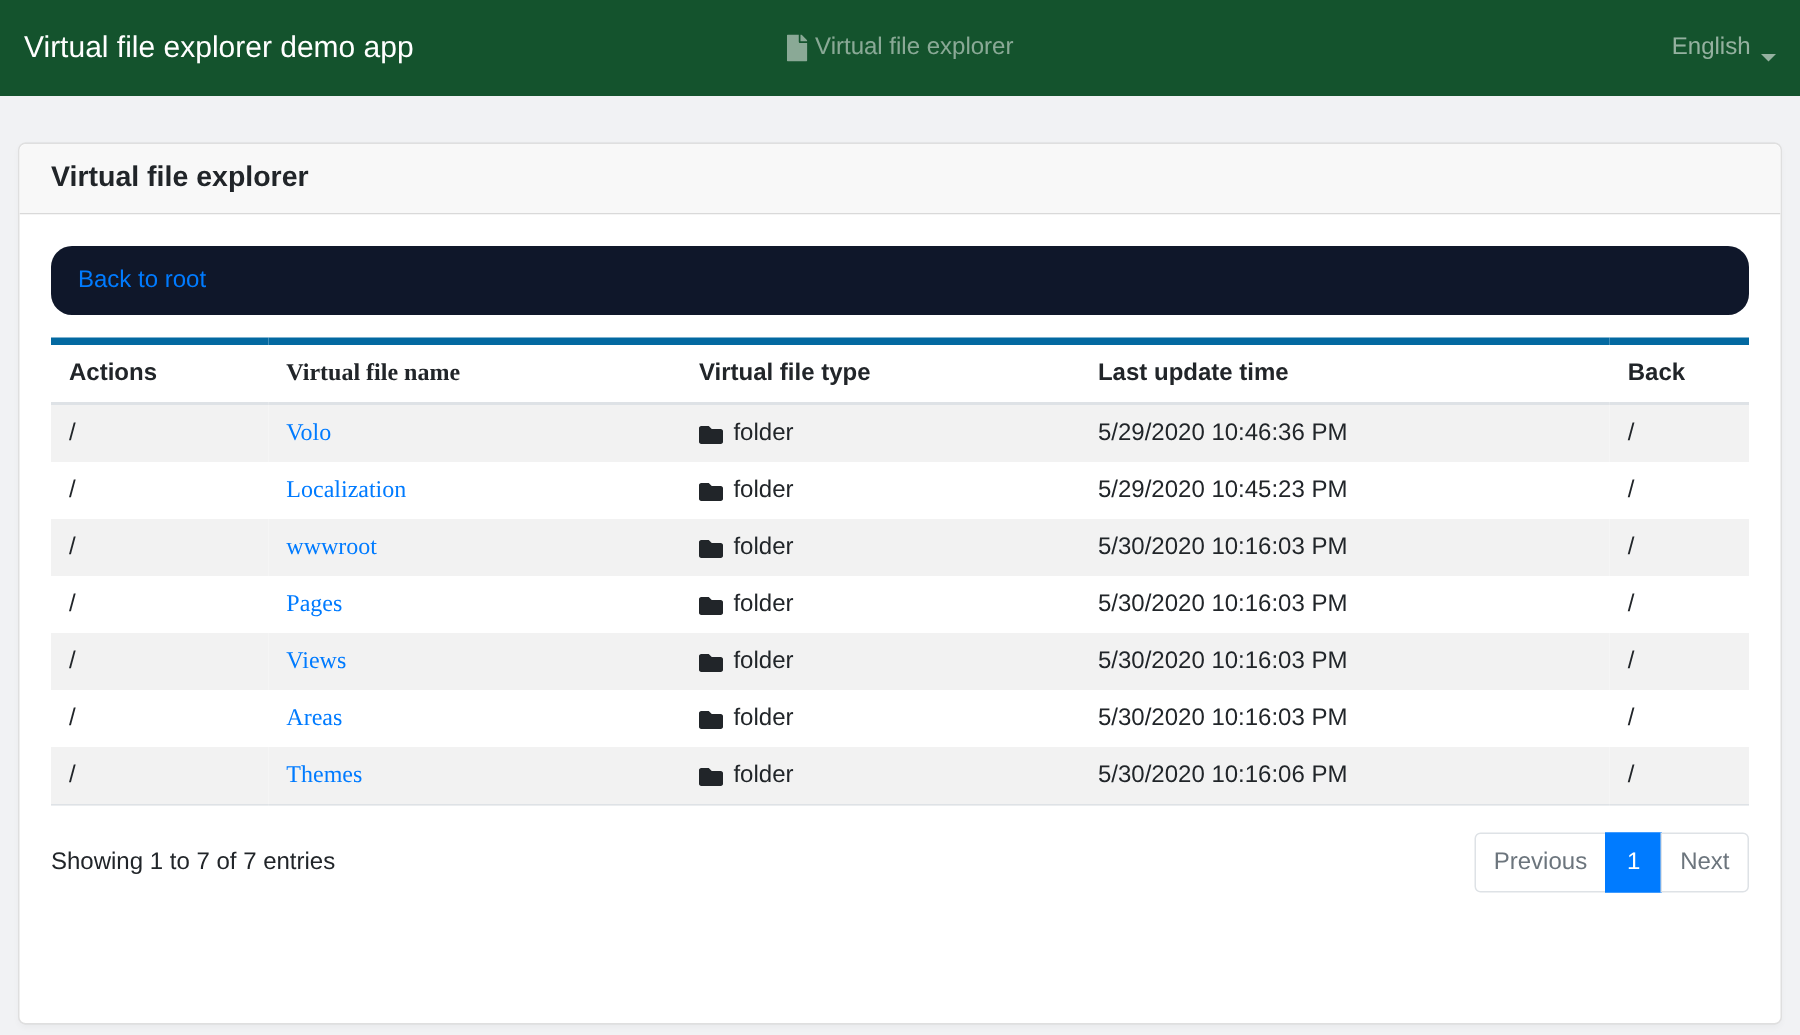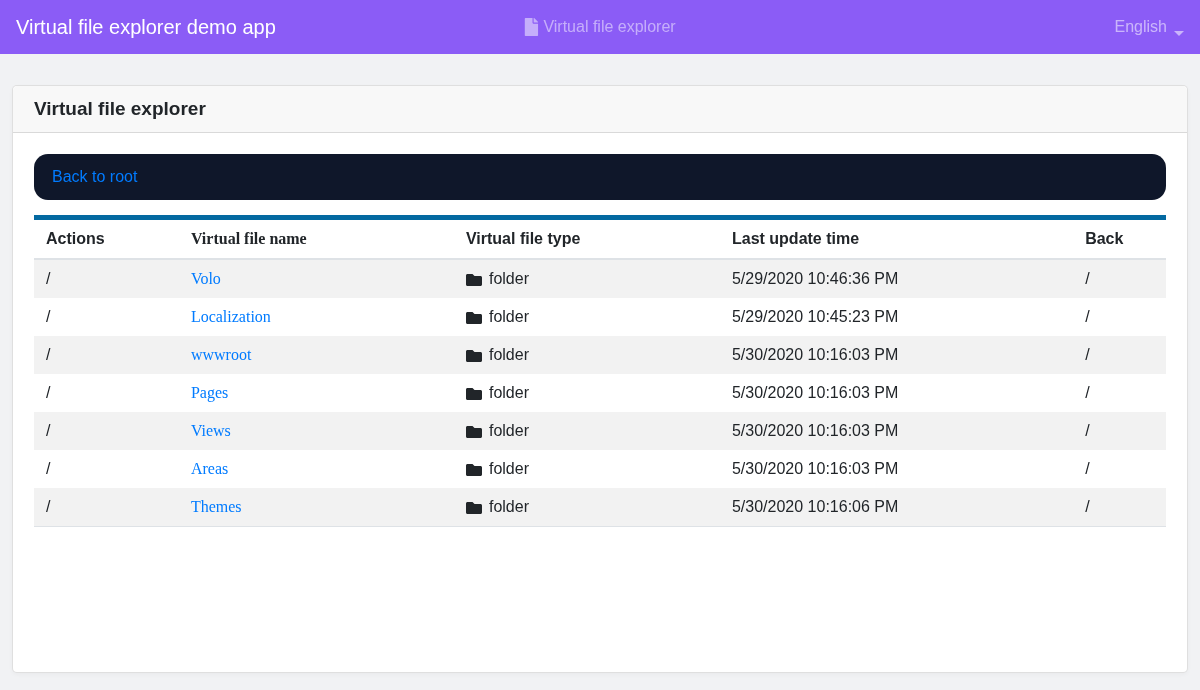--- a/index.html
+++ b/index.html
@@ -7,22 +7,22 @@
     width: 1200px; height: 690px;
     overflow: hidden;
     font-family: "Liberation Sans", sans-serif;
     background: #f1f2f4;
     color: #212529;
     font-size: 16px;
   }
 
   
   .navbar {
-    height: 54px;
-    background: #8b5cf6;
+    height: 64px;
+    background: #14532d;
     display: flex;
     align-items: center;
     padding: 0 16px;
     position: relative;
   }
   .navbar-brand {
     color: #ffffff;
     font-size: 20px;
     text-decoration: none;
     white-space: nowrap;
@@ -305,15 +305,29 @@
                 </span>
                 <span>folder</span>
               </span>
             </td>
             <td class="col-time">5/30/2020 10:16:06 PM</td>
             <td class="col-size">/</td>
           </tr>
         </tbody>
     </table>
 
+    <div class="table-footer">
+      <div class="showing-label">Showing 1 to 7 of 7 entries</div>
+      <ul class="pagination">
+        <li class="page-item">
+          <a class="page-link" href="#">Previous</a>
+        </li>
+        <li class="page-item active">
+          <a class="page-link" href="#">1</a>
+        </li>
+        <li class="page-item">
+          <a class="page-link" href="#">Next</a>
+        </li>
+      </ul>
+    </div>
 
   </div>
 </div>
 
 </body></html>

